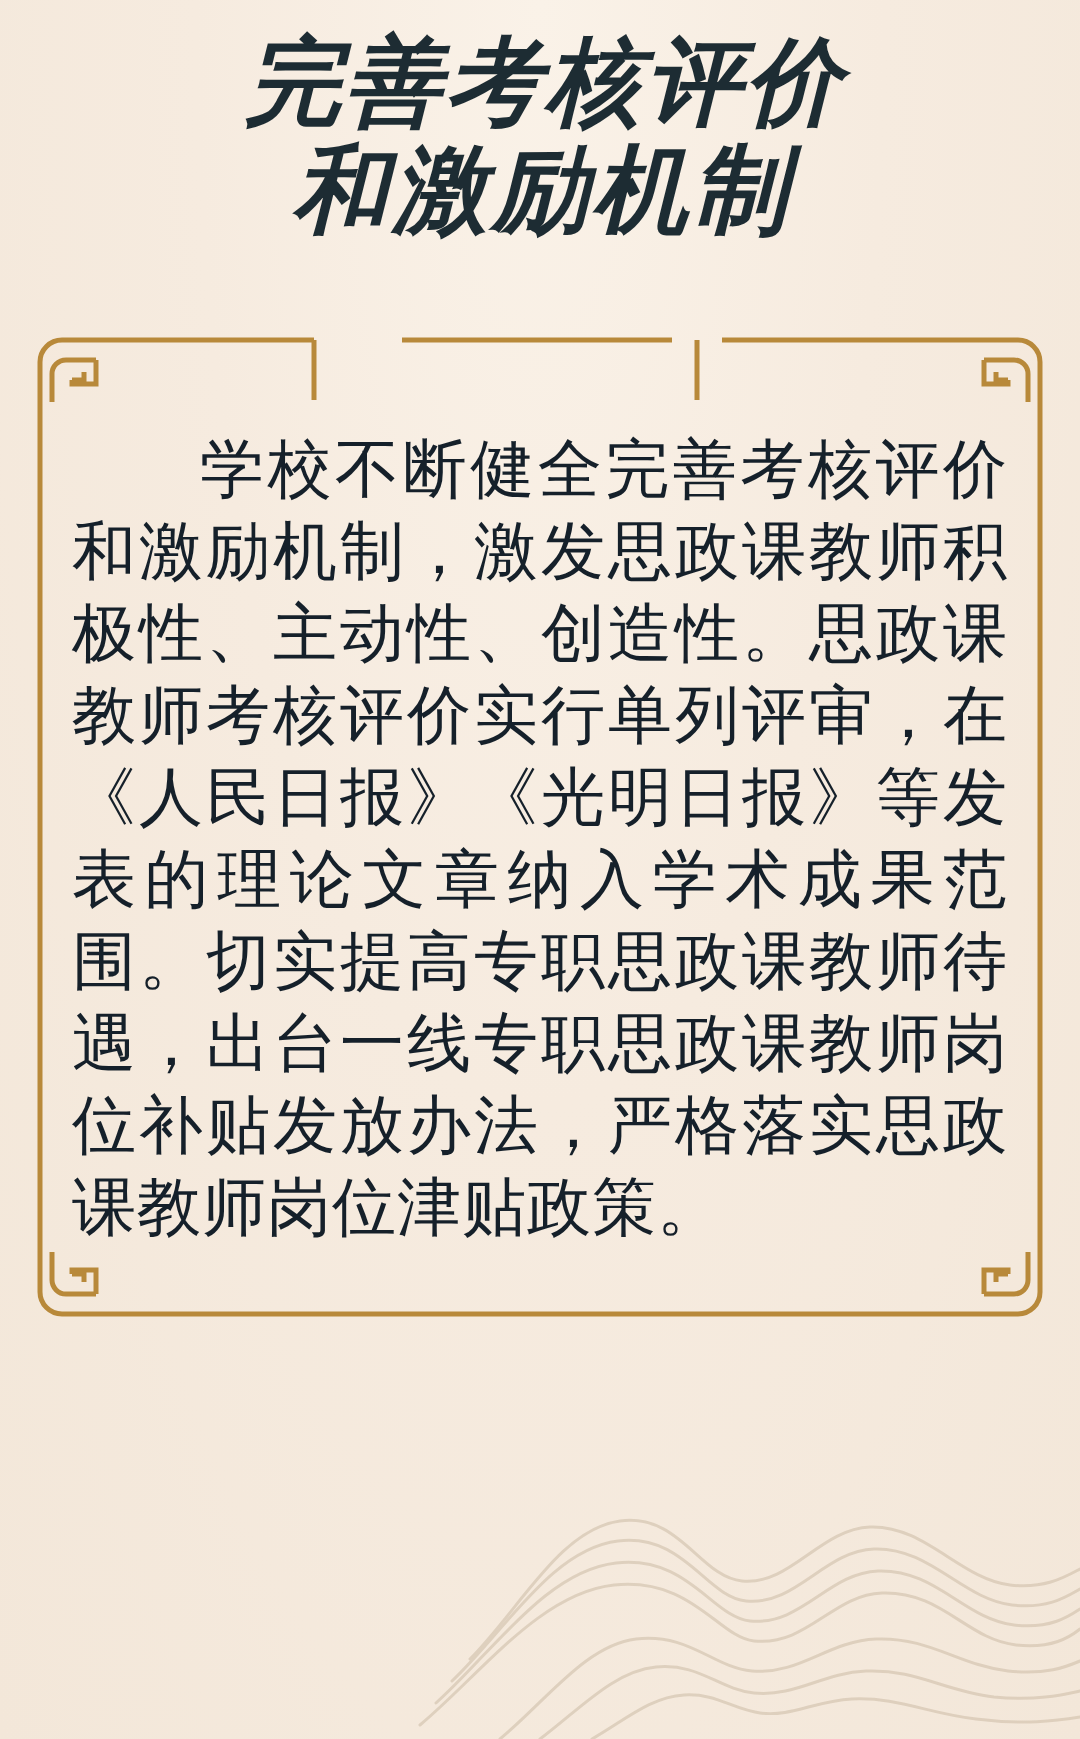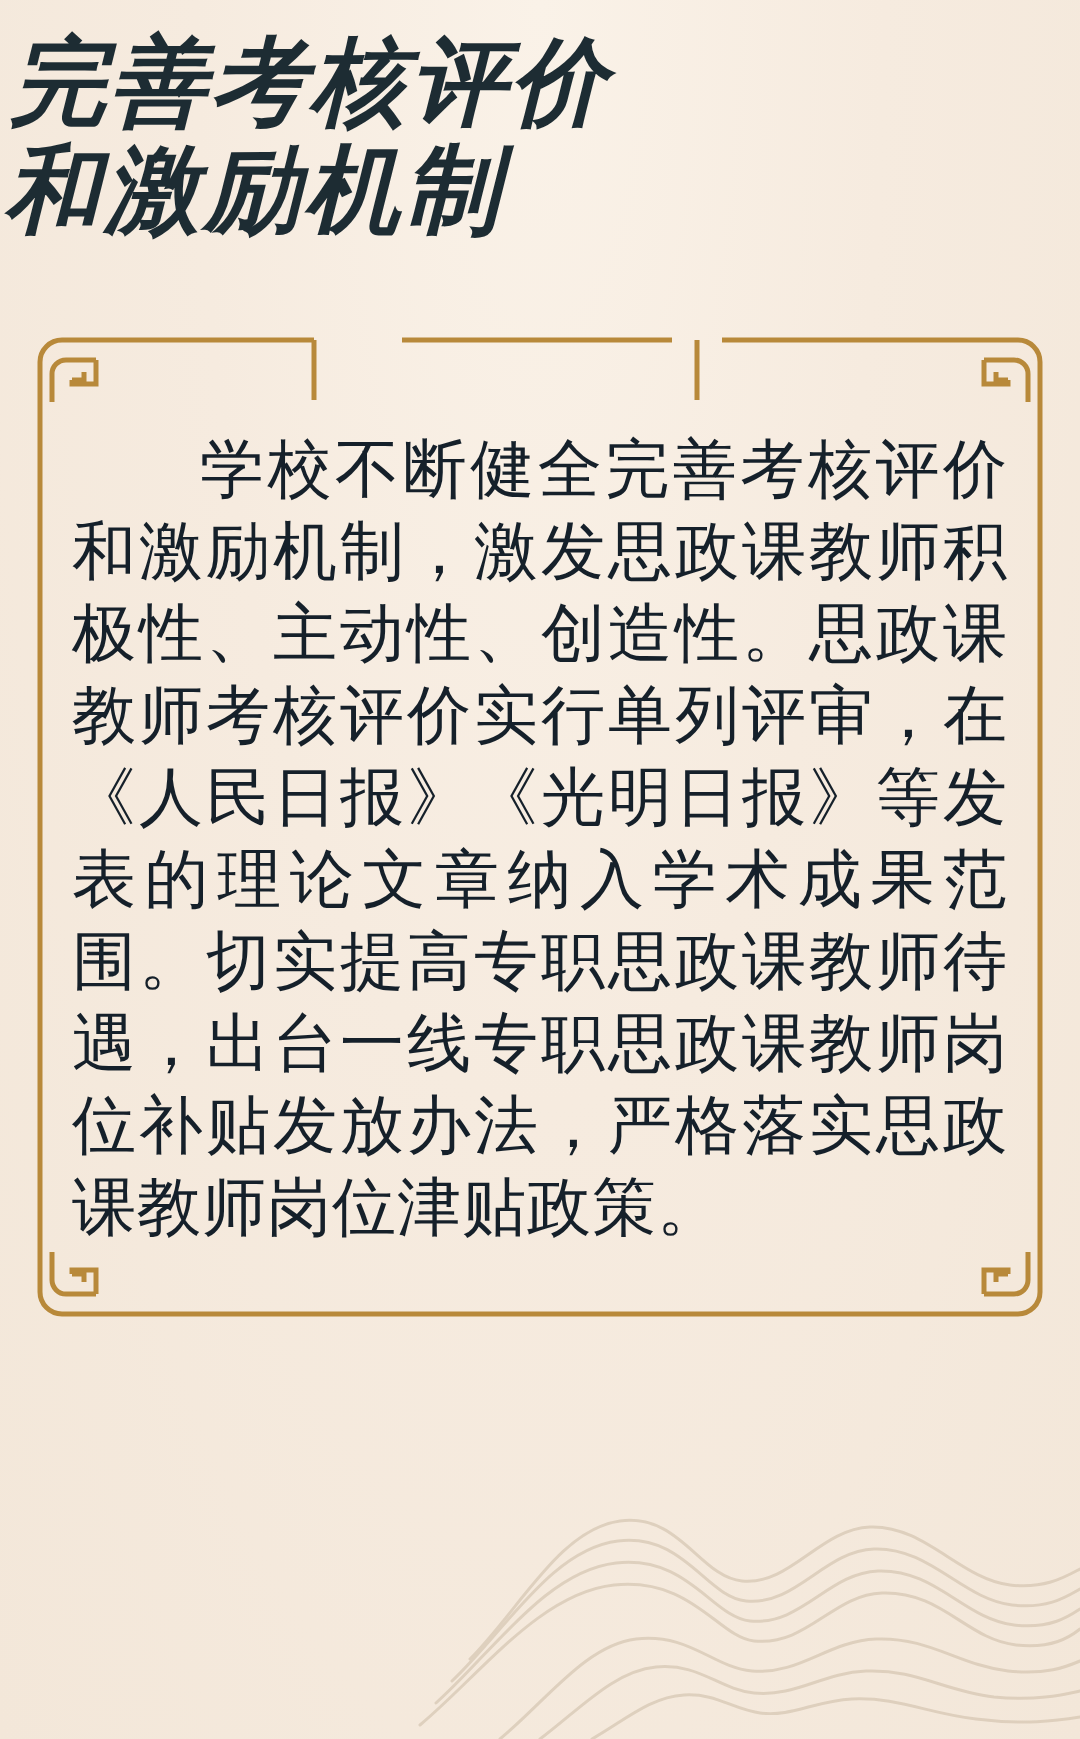--- a/index.html
+++ b/index.html
@@ -34,21 +34,21 @@
     pointer-events: none;
     opacity: .55;
   }
 
   
   .title-block {
     position: absolute;
     top: 28px;
     left: 0;
     width: 1080px;
-    text-align: left;
+    text-align: center;
     z-index: 5;
   }
   .title-line {
     font-family: "DejaVu Serif", "Liberation Serif", serif;
     font-weight: 700;
     font-style: italic;
     color: #1d2c33;
     font-size: 96px;
     line-height: 1.12;
     letter-spacing: 4px;

